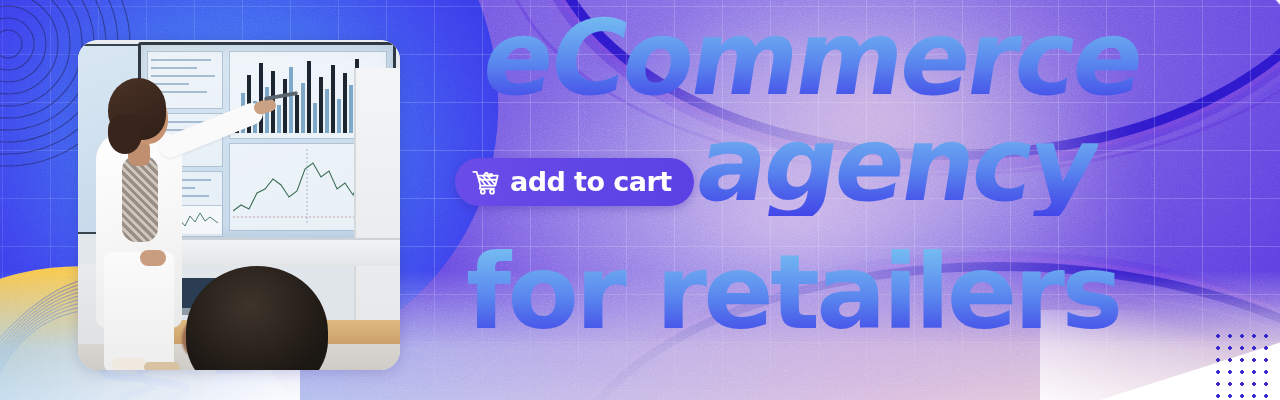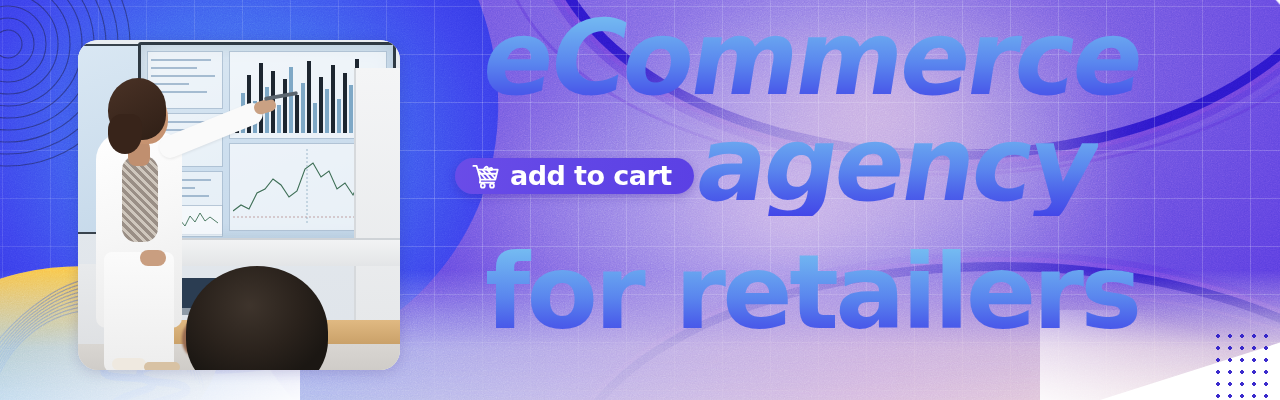--- a/index.html
+++ b/index.html
@@ -234,25 +234,25 @@
     font-weight:700;
     letter-spacing:-0.035em;
     white-space:nowrap;
     line-height:1;
     background:linear-gradient(180deg,#79c4f2 0%,#6aa8f0 26%,#5a86ee 55%,#4b5fea 80%,#4347e8 100%);
     -webkit-background-clip:text;background-clip:text;
     color:transparent;-webkit-text-fill-color:transparent;
   }
   #hl-1{left:476px;top:6px;font-size:104px;transform:skewX(-9deg);transform-origin:left bottom;}
   #hl-2{left:690px;top:112px;font-size:104px;transform:skewX(-9deg);transform-origin:left bottom;}
-  #hl-3{left:485px;top:240px;font-size:104px;text-align:right;}
+  #hl-3{left:466px;top:240px;font-size:104px;text-align:right;}
 
   
   #cart-btn{
-    position:absolute;left:455px;top:158px;height:36px;
+    position:absolute;left:455px;top:158px;height:48px;
     display:flex;align-items:center;gap:9px;
     padding:0 22px 0 16px;
     border-radius:26px;
     background:linear-gradient(100deg,#6a4ce8 0%,#6146e6 50%,#5b40e4 100%);
     box-shadow:0 3px 10px rgba(50,25,150,0.28);
     cursor:pointer;
   }
   #cart-label{
     color:#ffffff;font-size:27px;font-weight:700;letter-spacing:-0.02em;
     font-family:"DejaVu Sans","Liberation Sans",sans-serif;

